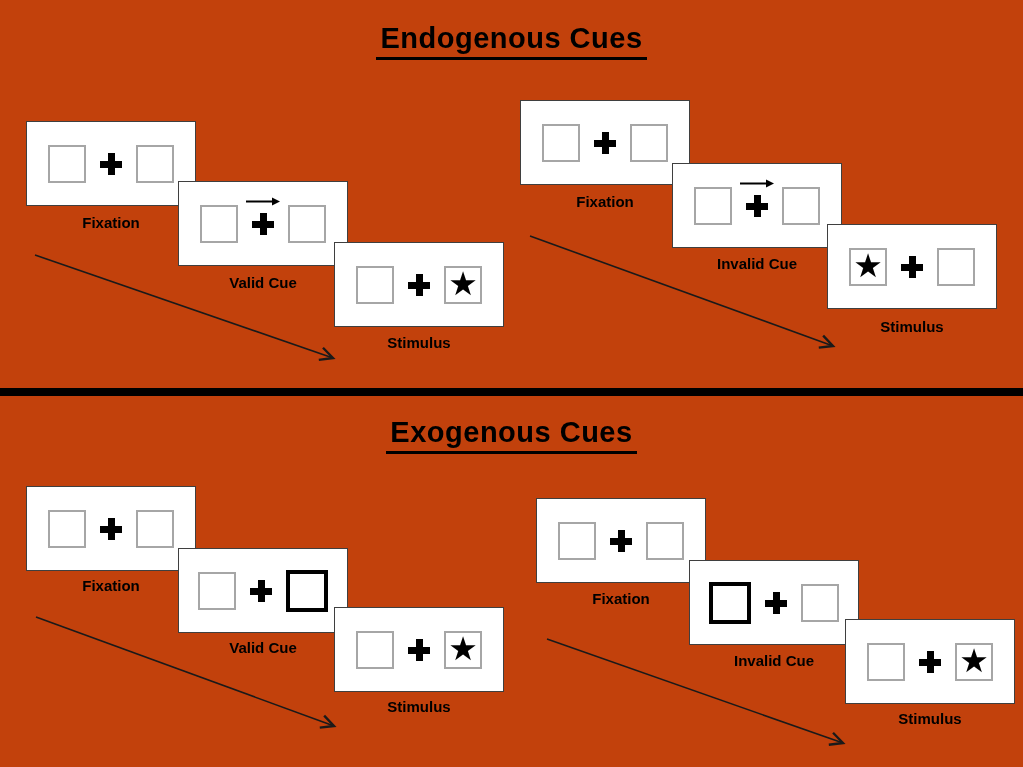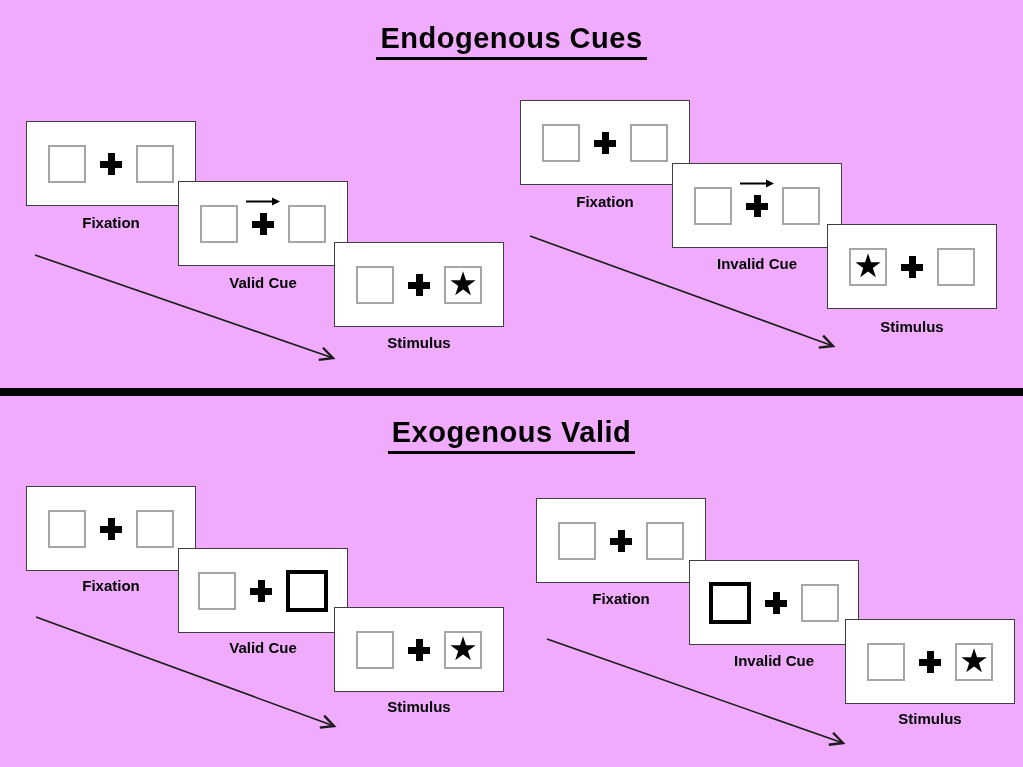--- a/index.html
+++ b/index.html
@@ -1,19 +1,19 @@
 <!DOCTYPE html>
 <html><head>
 <meta charset="utf-8">
 <style>
   html,body{margin:0;padding:0;background:#fff;}
   .page{
     position:relative;
     width:1023px;height:767px;
-    background:#f0abfc;
+    background:#c2410c;
     font-family:"Liberation Sans",sans-serif;
     overflow:hidden;
   }
   .section-title{
     position:absolute;left:0;width:1023px;text-align:center;
   }
   .section-title span{
     display:inline-block;
     font-size:29px;font-weight:bold;color:#000;
     border-bottom:3px solid #000;
@@ -150,21 +150,21 @@
       <marker id="ah2" markerWidth="12" markerHeight="12" refX="9" refY="5" orient="auto">
         <path d="M1,1 L9,5 L1,9" fill="none" stroke="#1a1a1a" stroke-width="1.5"></path>
       </marker>
     </defs>
     <line x1="5" y1="5" x2="308" y2="115" stroke="#1a1a1a" stroke-width="1.6" marker-end="url(#ah2)"></line>
   </svg>
 
   <div class="divider"></div>
 
   <div class="section-title" style="top:416px">
-    <span>Exogenous Valid</span>
+    <span>Exogenous Cues</span>
   </div>
 
   <div class="panel" style="left:26px;top:486px">
     <div class="box"></div>
     <div class="plus-wrap">
         <div class="plus"></div>
       </div>
     <div class="box"></div>
   </div>
   <div class="plabel" style="left:26px;top:577px;width:170px">Fixation</div>

